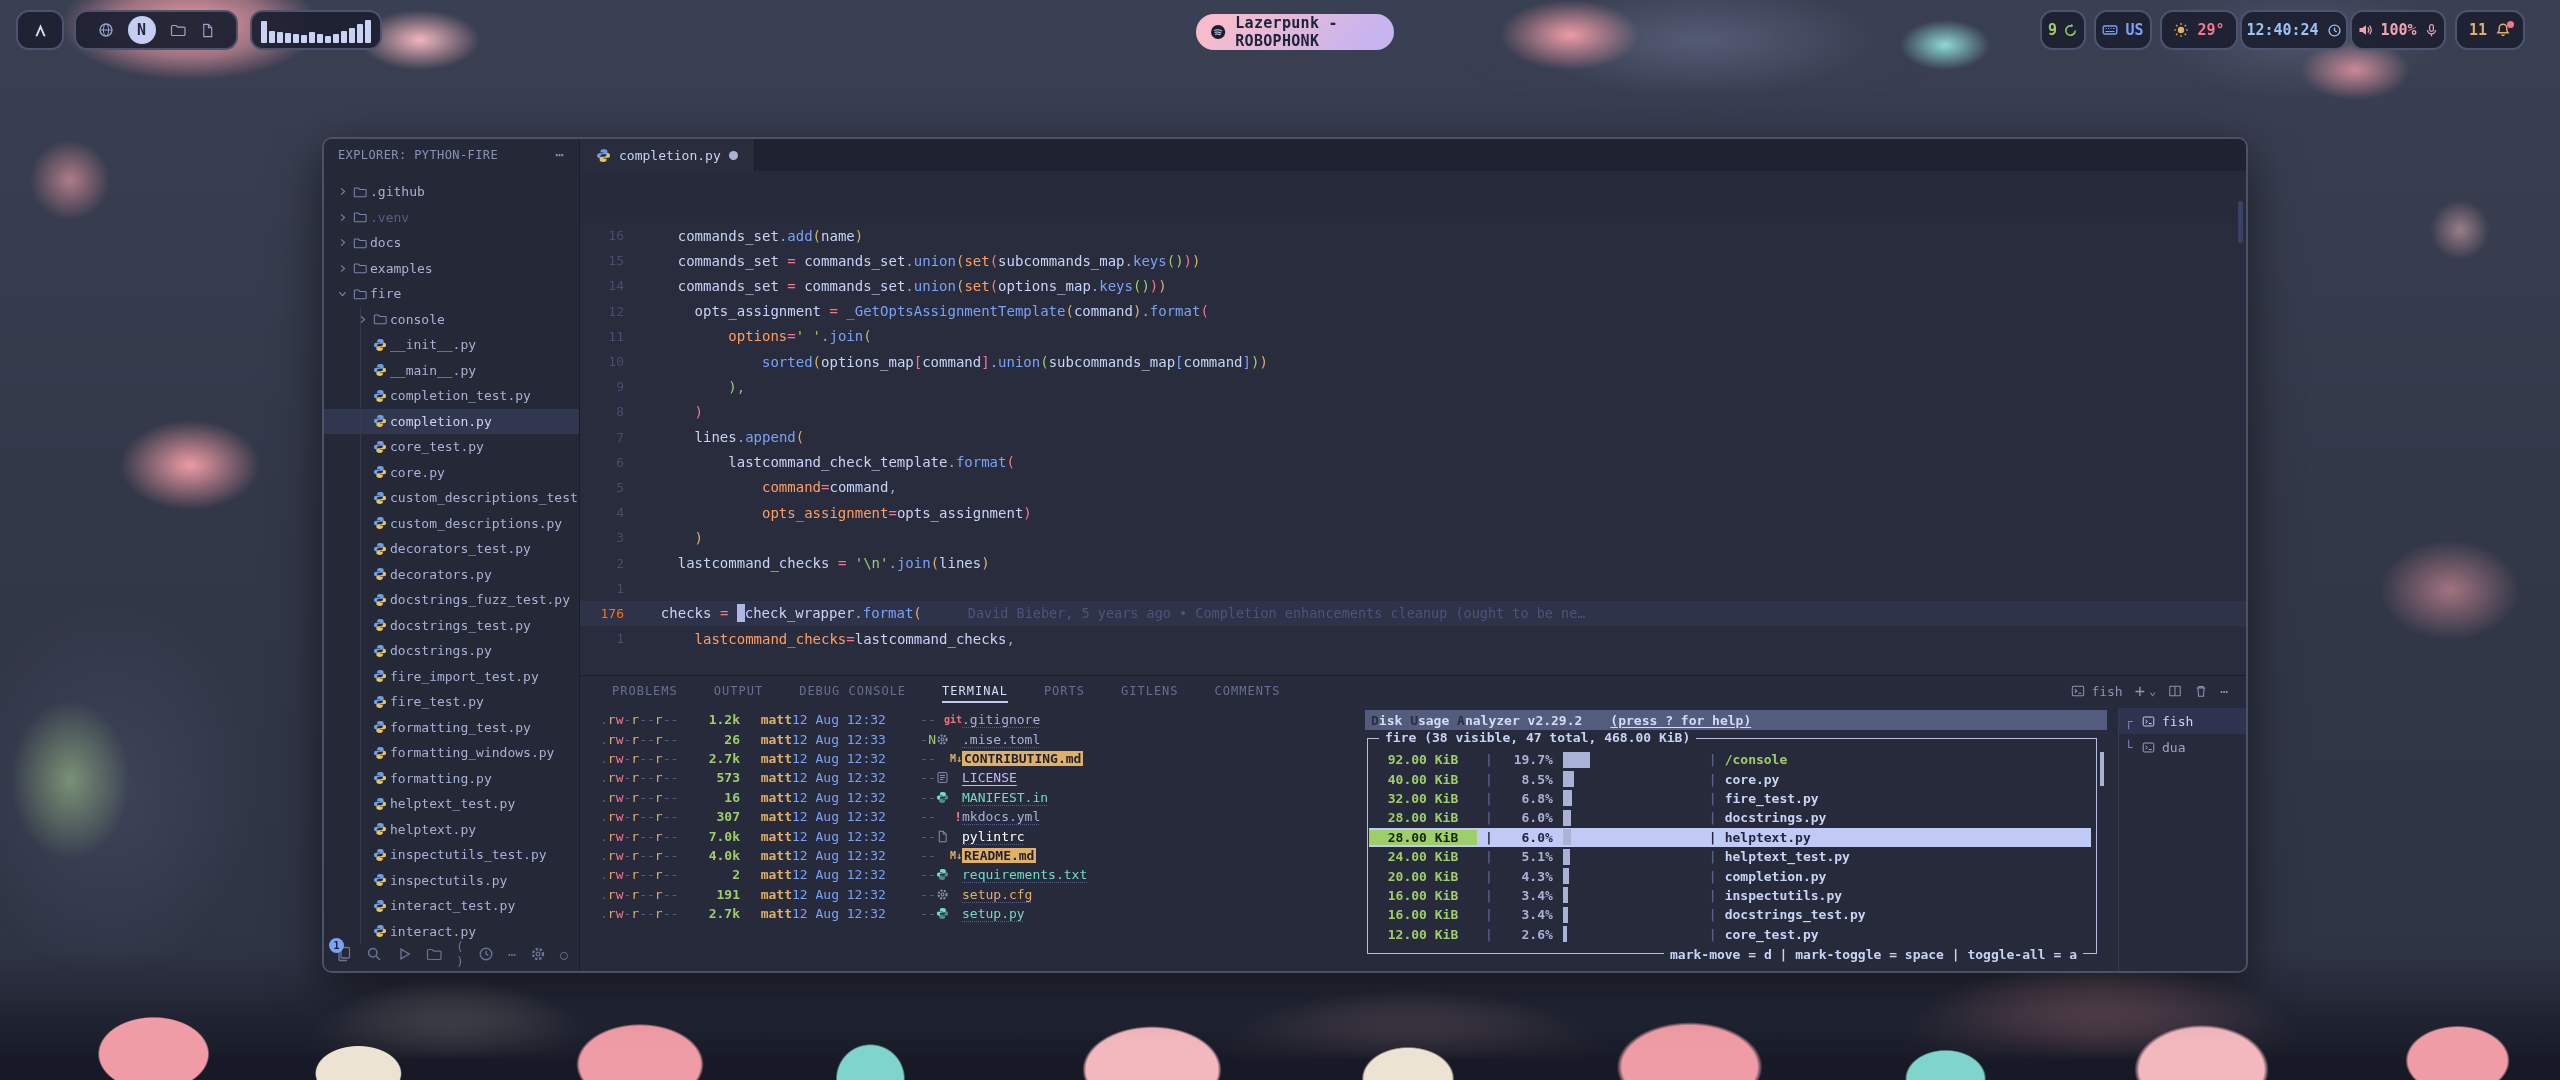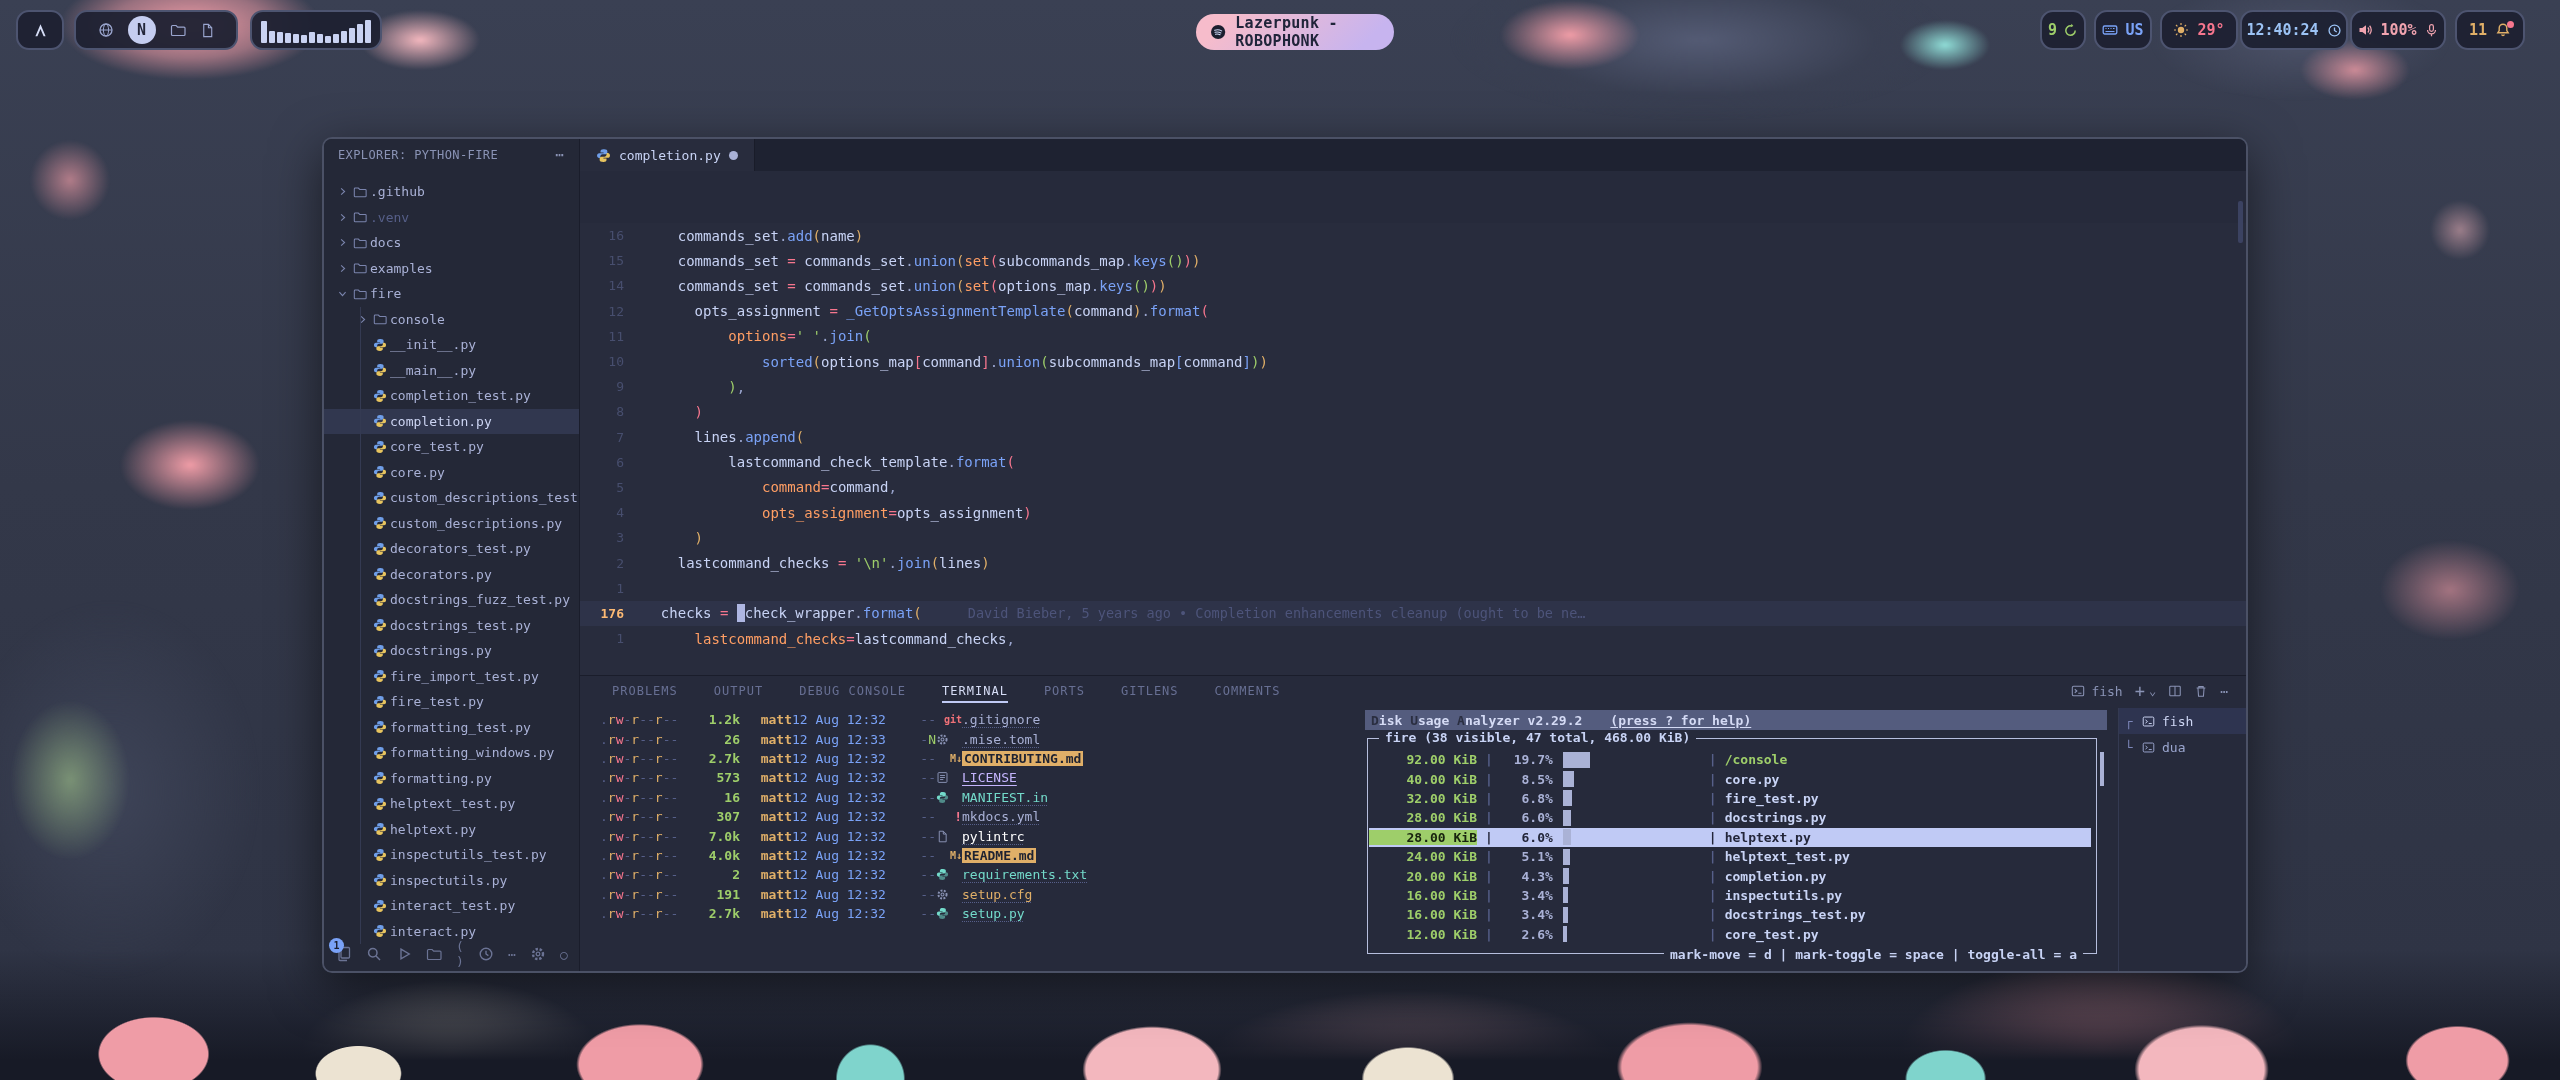--- a/index.html
+++ b/index.html
@@ -52,21 +52,21 @@
   #main{position:absolute;left:256px;top:0;right:0;height:100%}
   #tabbar{position:absolute;left:0;top:0;right:0;height:32px;background:#1e2231;display:flex}
   #tab1{height:32px;background:#282c3d;display:flex;align-items:center;gap:8px;padding:0 16px;border-right:1px solid #191c29;color:#c8d3f5;font-size:13px}
   .moddot{width:9px;height:9px;border-radius:50%;background:#a9b1d6}
   #crumbs{position:absolute;left:0;top:32px;right:0;height:24px;background:#282c3d;display:flex;align-items:center;padding-left:18px;color:#70789c;font-size:13px}
   #sticky{position:absolute;left:0;top:56px;right:0;height:26px;background:#282c3d;border-bottom:1px solid #161926;display:flex;align-items:center;font-size:14px}
   #code{position:absolute;left:0;top:84px;right:0;height:452px;background:#282c3d;overflow:hidden}
   .cl{height:25.2px;display:flex;align-items:center;font-size:14px;white-space:pre;position:relative}
   .cl.cur{background:#2e3349}
   .lnum{width:64px;flex:none;text-align:right;padding-right:20px;color:#474e6e;font-size:13px}
-  .cl.cur .lnum{color:#fdba74;font-weight:bold}
+  .cl.cur .lnum{color:#f97316;font-weight:normal}
   .ctext{white-space:pre}
   .tv,.tw{color:#c8d3f5}.to{color:#f7768e}.tm{color:#7aa2f7}.tb{color:#ff9e64}.ts{color:#9ece6a}.tk{color:#f7768e}.ta{color:#ff9e64}.tp{color:#9aa5ce}
   .g1{color:#e0af68}.g2{color:#f7768e}.g3{color:#9ece6a}.g4{color:#7aa2f7}
   .cursor{display:inline-block;width:8px;height:18px;background:#aeb6e2;vertical-align:-4px}
   .blame{color:#4d547a;margin-left:46px;font-size:13.5px}
   #escroll{position:absolute;right:3px;top:62px;width:5px;height:42px;background:#3b4261;border-radius:2px}
   
   #panel{position:absolute;left:0;top:536px;right:0;bottom:0;background:#262a3b;border-top:1px solid #1a1d2b}
   #ptabs{position:absolute;left:0;top:0;height:30px;display:flex;align-items:center;gap:36px;padding-left:32px}
   .ptab{font-size:12px;letter-spacing:1px;color:#676f93}
@@ -80,21 +80,21 @@
   .fname{text-decoration:underline dotted #565f89 1px;text-underline-offset:3px}
   .fname.hl{background:#e0af68;color:#1e2231;font-weight:bold;text-decoration:none;padding:0 2px}
   
   #dua{position:absolute;left:785px;top:34px;width:742px;bottom:0;font-size:13px;font-weight:bold;color:#c8d3f5}
   #duahead{position:absolute;left:0;top:0;width:100%;height:20px;background:#545c7e;display:flex;align-items:center;padding:0 6px;white-space:pre}
   #duahead .dk{color:#2a2e40}#duahead .lt{color:#d5dbf5}#duahead .hp{color:#d5dbf5;text-decoration:underline;text-underline-offset:2px;margin-left:28px}
   #duaframe{position:absolute;left:2px;top:28px;width:730px;height:216px;border:1px solid #b6bedd}
   #duatitle{position:absolute;left:14px;top:20px;background:#262a3b;padding:0 6px;color:#c8d3f5}
   #duarows{position:absolute;left:4px;top:40px;width:722px}
   .drow{height:19.4px;display:flex;align-items:center;white-space:pre}
-  .drow .dsz{width:108px;text-align:right;color:#9ece6a}
+  .drow .dsz{width:108px;text-align:center;color:#9ece6a}
   .drow .dsep{color:#565f89;padding:0 8px}
   .drow .dpct{width:52px;text-align:right;color:#a9b1d6}
   .drow .dbar{width:128px;height:16px;margin:0 10px;position:relative}
   .drow .dbar i{position:absolute;left:0;top:0;bottom:0;background:#aab2d6}
   .drow .dnm{color:#c8d3f5}
   .drow .dnm.dir{color:#9ece6a}
   .drow.dsel{background:#c0caf5}
   .drow.dsel .dsz{background:#9ece6a;color:#18230f}
   .drow.dsel .dpct,.drow.dsel .dsep,.drow.dsel .dnm{color:#23263a}
   #duafoot{position:absolute;right:24px;top:237px;background:#262a3b;padding:0 6px;color:#c8d3f5;font-weight:bold}

